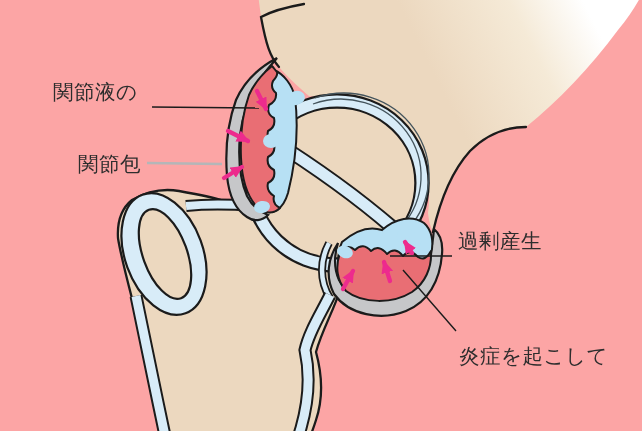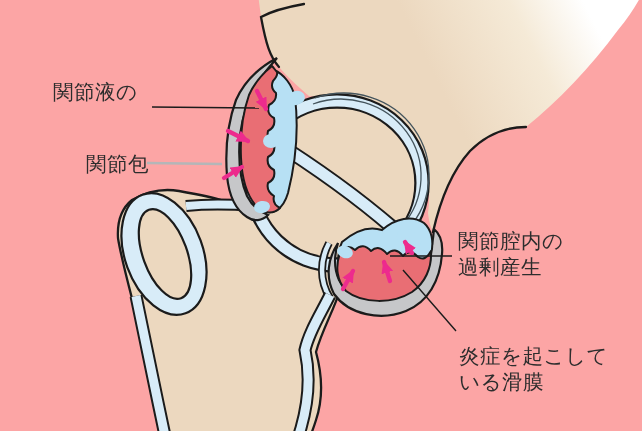--- a/index.html
+++ b/index.html
@@ -120,27 +120,25 @@
   <path class="ln" fill="none" stroke-width="1.6" d="M 152,107 L 259,108"></path>
   <path fill="none" stroke-width="2.4" stroke="#b4b6b8" d="M 147,163 L 222,164"></path>
   <path class="ln" fill="none" stroke-width="1.6" d="M 390,256 L 452,256"></path>
   <path class="ln" fill="none" stroke-width="1.4" d="M 403,270 L 456,331"></path>
 </svg>
 
 <div class="lbl" style="left:53px;top:80px;">
   <div>関節液の</div>
 </div>
 
-<div class="lbl" style="left:86px;top:152px;">
+<div class="lbl" style="left:78px;top:152px;">
   <div>関節包</div>
 </div>
 
 <div class="lbl" style="left:458px;top:229px;">
-  <div>関節腔内の</div>
   <div>過剰産生</div>
 </div>
 
 <div class="lbl" style="left:459px;top:311px;margin-top:33px;">
   <div>炎症を起こして</div>
-  <div>いる滑膜</div>
 </div>
 
 </div>
 
 </body></html>

